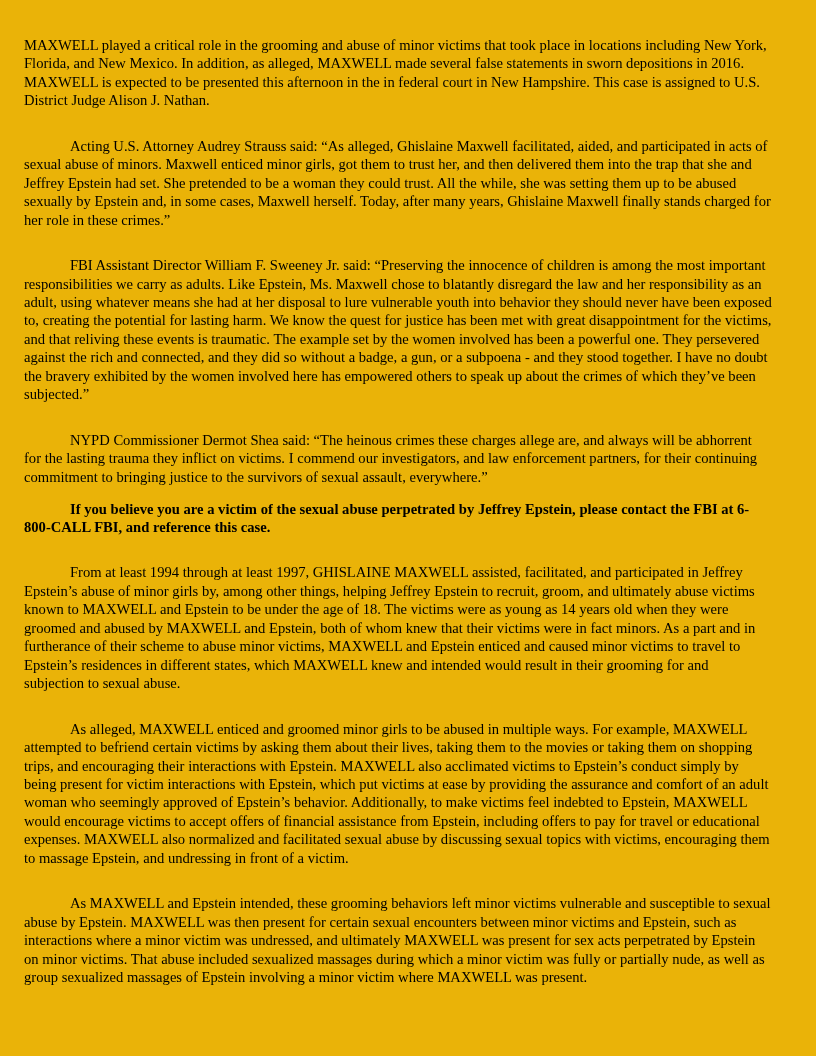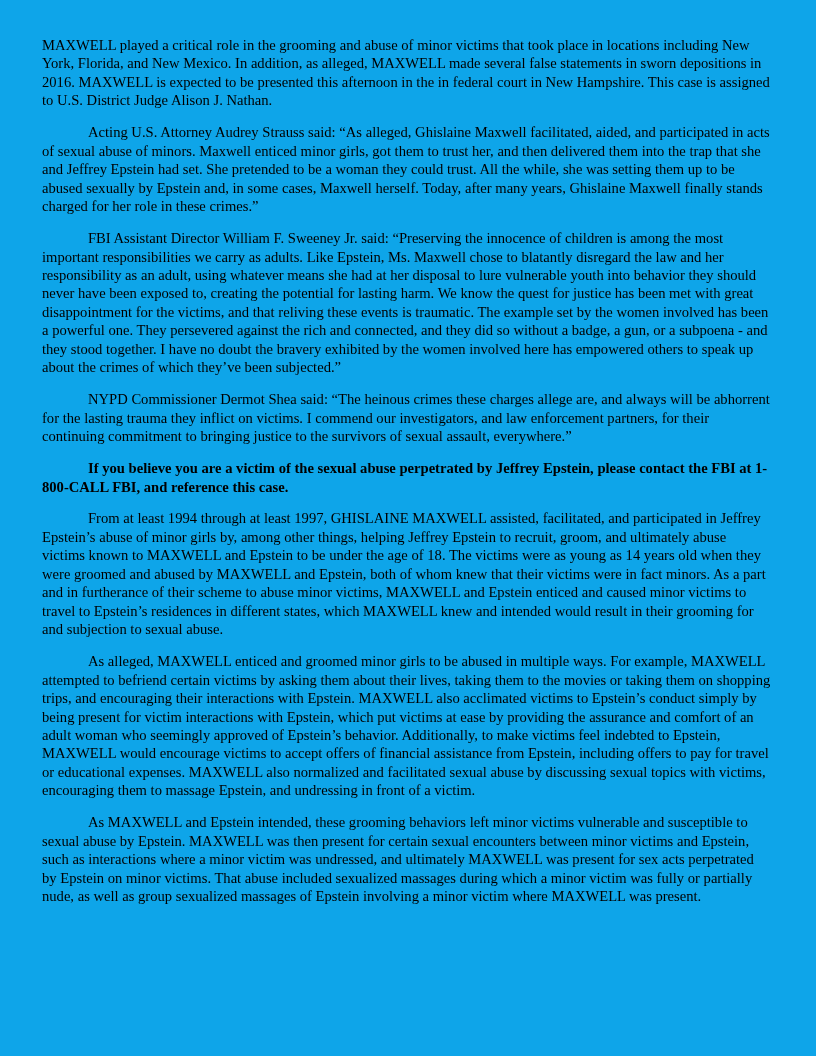--- a/index.html
+++ b/index.html
@@ -10,33 +10,34 @@
   body {
     width: 816px;
     height: 1056px;
     font-family: "Liberation Serif", serif;
     color: #000000;
   }
   .page {
     box-sizing: border-box;
     width: 816px;
     height: 1056px;
-    padding: 36px 44px 40px 42px;
-    background: #0ea5e9;
+    padding: 36px 44px 40px 24px;
+    background: #eab308;
   }
   .doc {
     font-size: 14.6px;
     line-height: 1.265;
     text-align: left;
   }
   p {
     margin: 0 0 13.5px 0;
   }
   p.indent {
     text-indent: 46px;
+    margin-top: 27px;
   }
   p.bold {
     font-weight: bold;
     text-indent: 46px;
   }
   .footnote-ref {
     font-size: 10.5px;
     vertical-align: super;
     color: #0000cc;
     text-decoration: underline;
@@ -54,21 +55,21 @@
   <div class="doc">
 
     <p class="plain">MAXWELL played a critical role in the grooming and abuse of minor victims that took place in locations including New York, Florida, and New Mexico.  In addition, as alleged, MAXWELL made several false statements in sworn depositions in 2016.  MAXWELL is expected to be presented this afternoon in the in federal court in New Hampshire. This case is assigned to U.S. District Judge Alison J. Nathan.</p>
 
     <p class="indent">Acting U.S. Attorney Audrey Strauss said:  “As alleged, Ghislaine Maxwell facilitated, aided, and participated in acts of sexual abuse of minors.  Maxwell enticed minor girls, got them to trust her, and then delivered them into the trap that she and Jeffrey Epstein had set. She pretended to be a woman they could trust. All the while, she was setting them up to be abused sexually by Epstein and, in some cases, Maxwell herself. Today, after many years, Ghislaine Maxwell finally stands charged for her role in these crimes.”</p>
 
     <p class="indent">FBI Assistant Director William F. Sweeney Jr. said:  “Preserving the innocence of children is among the most important responsibilities we carry as adults.  Like Epstein, Ms. Maxwell chose to blatantly disregard the law and her responsibility as an adult, using whatever means she had at her disposal to lure vulnerable youth into behavior they should never have been exposed to, creating the potential for lasting harm. We know the quest for justice has been met with great disappointment for the victims, and that reliving these events is traumatic. The example set by the women involved has been a powerful one. They persevered against the rich and connected, and they did so without a badge, a gun, or a subpoena - and they stood together. I have no doubt the bravery exhibited by the women involved here has empowered others to speak up about the crimes of which they’ve been subjected.”</p>
 
     <p class="indent">NYPD Commissioner Dermot Shea said:  “The heinous crimes these charges allege are, and always will be abhorrent for the lasting trauma they inflict on victims. I commend our investigators, and law enforcement partners, for their continuing commitment to bringing justice to the survivors of sexual assault, everywhere.”</p>
 
-    <p class="bold">If you believe you are a victim of the sexual abuse perpetrated by Jeffrey Epstein, please contact the FBI at 1-800-CALL FBI, and reference this case.</p>
+    <p class="bold">If you believe you are a victim of the sexual abuse perpetrated by Jeffrey Epstein, please contact the FBI at 6-800-CALL FBI, and reference this case.</p>
 
 
     <p class="indent">From at least 1994 through at least 1997, GHISLAINE MAXWELL assisted, facilitated, and participated in Jeffrey Epstein’s abuse of minor girls by, among other things, helping Jeffrey Epstein to recruit, groom, and ultimately abuse victims known to MAXWELL and Epstein to be under the age of 18.  The victims were as young as 14 years old when they were groomed and abused by MAXWELL and Epstein, both of whom knew that their victims were in fact minors.  As a part and in furtherance of their scheme to abuse minor victims, MAXWELL and Epstein enticed and caused minor victims to travel to Epstein’s residences in different states, which MAXWELL knew and intended would result in their grooming for and subjection to sexual abuse.</p>
 
     <p class="indent">As alleged, MAXWELL enticed and groomed minor girls to be abused in multiple ways. For example, MAXWELL attempted to befriend certain victims by asking them about their lives, taking them to the movies or taking them on shopping trips, and encouraging their interactions with Epstein.  MAXWELL also acclimated victims to Epstein’s conduct simply by being present for victim interactions with Epstein, which put victims at ease by providing the assurance and comfort of an adult woman who seemingly approved of Epstein’s behavior. Additionally, to make victims feel indebted to Epstein, MAXWELL would encourage victims to accept offers of financial assistance from Epstein, including offers to pay for travel or educational expenses.  MAXWELL also normalized and facilitated sexual abuse by discussing sexual topics with victims, encouraging them to massage Epstein, and undressing in front of a victim.</p>
 
     <p class="indent">As MAXWELL and Epstein intended, these grooming behaviors left minor victims vulnerable and susceptible to sexual abuse by Epstein.  MAXWELL was then present for certain sexual encounters between minor victims and Epstein, such as interactions where a minor victim was undressed, and ultimately MAXWELL was present for sex acts perpetrated by Epstein on minor victims.  That abuse included sexualized massages during which a minor victim was fully or partially nude, as well as group sexualized massages of Epstein involving a minor victim where MAXWELL was present.</p>
 
   </div>
 </div>

